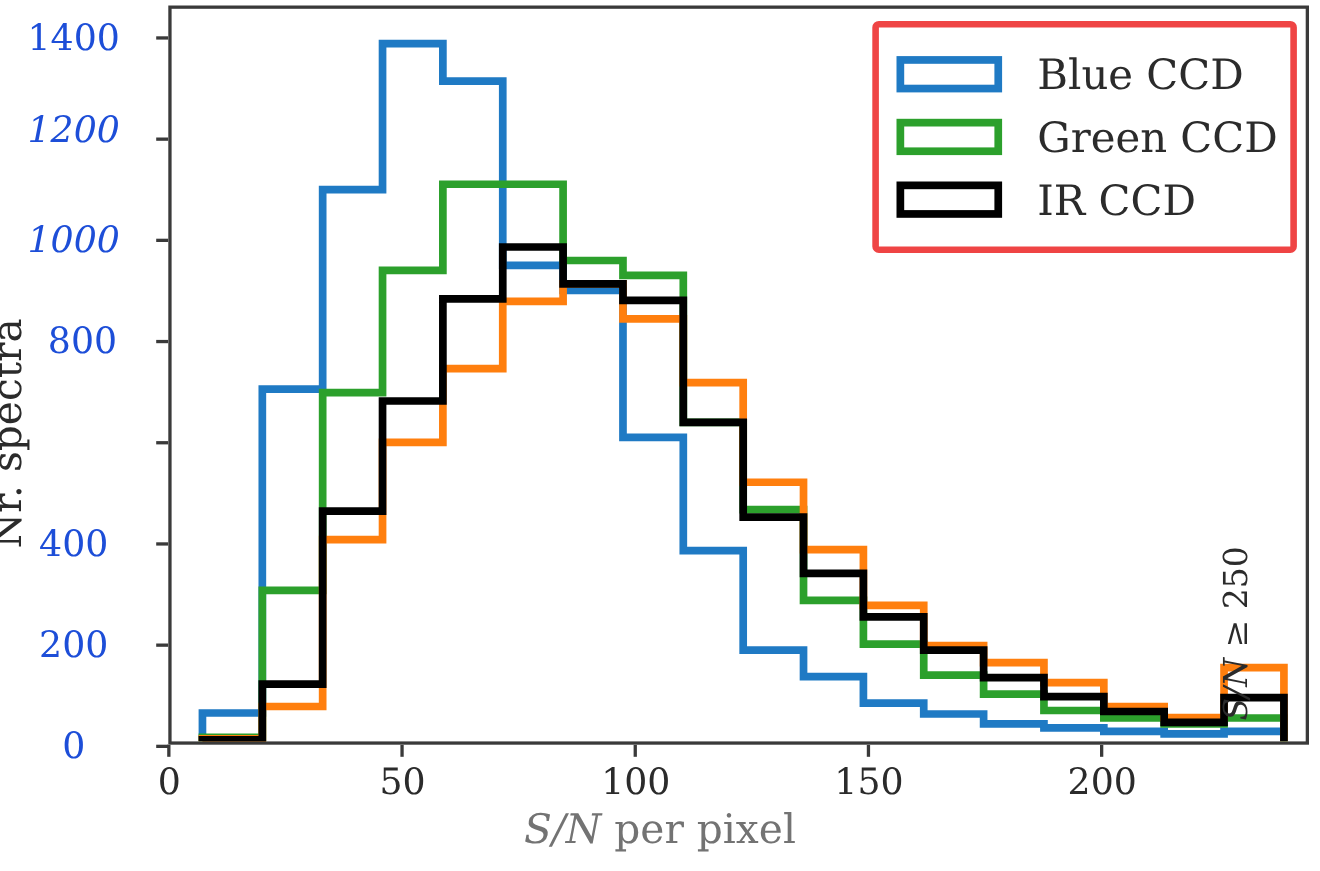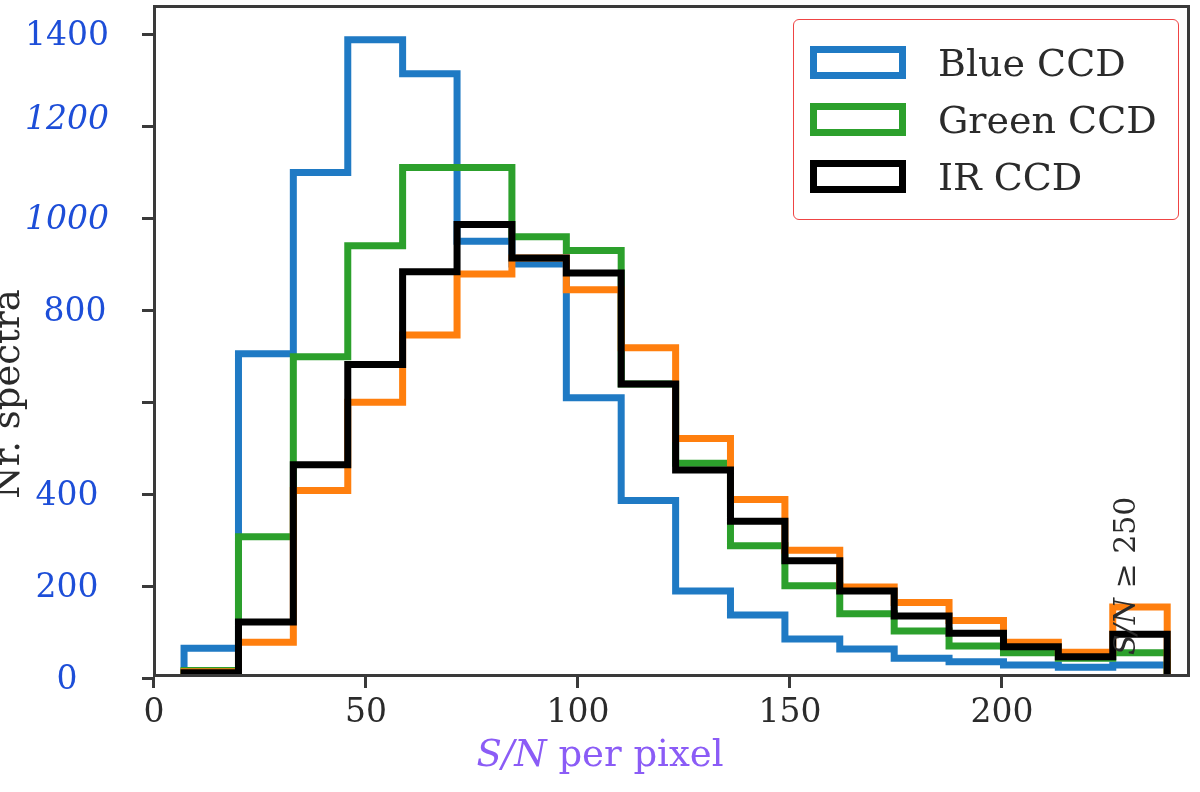--- a/index.html
+++ b/index.html
@@ -18,32 +18,32 @@
   .ytick-label{position:absolute;text-align:center;font-size:33px;line-height:33px;
                color:#1d4ed8;white-space:nowrap;}
   .xtick-label{position:absolute;text-align:center;font-size:33px;line-height:33px;
                color:#2b2b2b;white-space:nowrap;}
 
   
   #ylabel{position:absolute;left:-12px;top:244px;width:300px;
           transform:rotate(-90deg);transform-origin:150px 150px;
           text-align:center;font-size:37px;line-height:37px;color:#2b2b2b;}
   #xlabel{position:absolute;left:300px;top:735px;width:600px;text-align:center;
-          font-size:37px;line-height:37px;color:#8b5cf6;}
+          font-size:37px;line-height:37px;color:#737373;}
   .mathit{font-style:italic;}
 
   
   #overflow-note{position:absolute;left:1020px;top:505px;width:240px;
                  transform:rotate(-90deg);transform-origin:120px 30px;
                  text-align:left;font-size:30px;line-height:30px;color:#2b2b2b;
                  white-space:nowrap;}
 
   
   #legend{position:absolute;left:793px;top:19px;width:386px;
-          border:1px solid #ef4444;border-radius:6px;background:#fff;
+          border:6px solid #ef4444;border-radius:6px;background:#fff;
           padding:14px 16px 14px 16px;box-sizing:border-box;}
   .legend-row{display:flex;align-items:center;height:57px;}
   .legend-swatch{width:96px;height:33px;box-sizing:border-box;background:#fff;
                  flex:0 0 auto;}
   .legend-text{margin-left:32px;font-size:38px;line-height:38px;color:#2b2b2b;
                white-space:nowrap;}
 </style>
 </head>
 <body>
 

